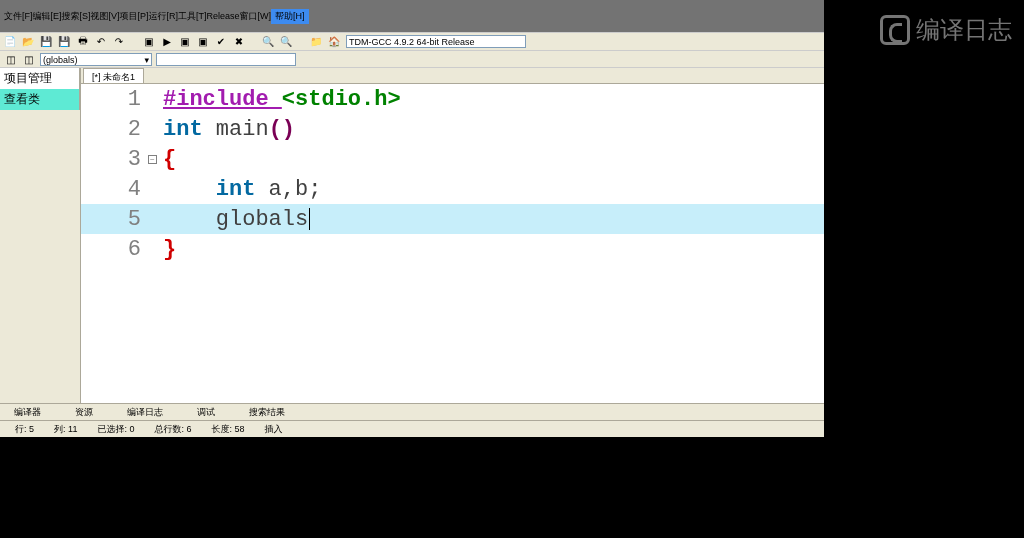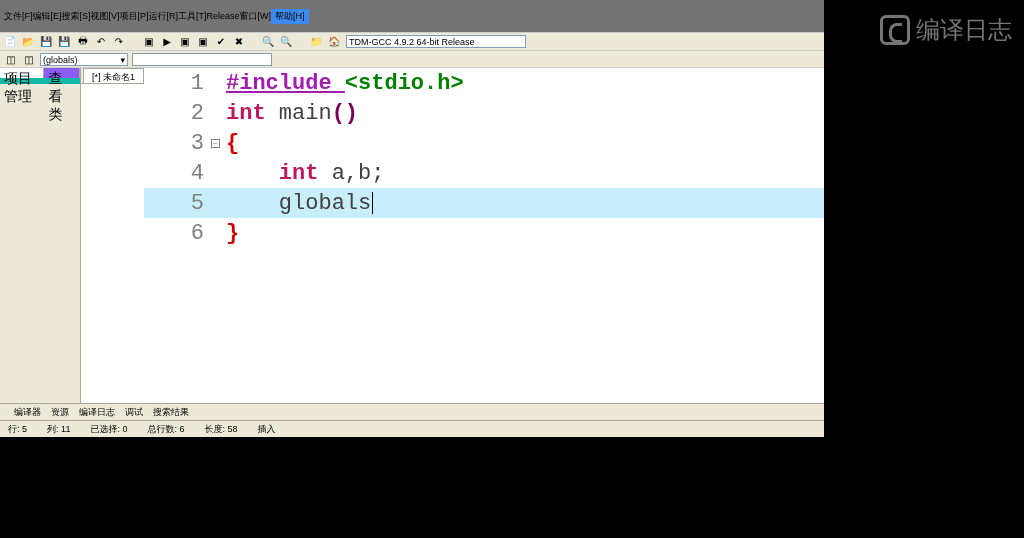--- a/index.html
+++ b/index.html
@@ -61,52 +61,53 @@
     .combo {
       border: 1px solid #7f9db9;
       background: #ffffff;
       font-size: 9px;
       padding: 0 2px;
       height: 13px;
       display: inline-flex;
       align-items: flex-end;
     }
     .combo-wide { width: 140px; }
-    .combo-mid { width: 88px; justify-content: space-between; }
+    .combo-mid { width: 112px; justify-content: space-between; }
     .combo-compiler { width: 180px; }
     .main-area {
       flex: 1;
       display: flex;
       background: #fff;
       overflow: hidden;
     }
     .left-panel {
       width: 81px;
       background: #ece9d8;
       border-right: 1px solid #aca899;
       display: flex;
       flex-direction: column;
     }
     .left-tabs {
       height: 16px;
       display: flex;
-      font-size: 14px;
-      border-bottom: 6px solid #14b8a6;
+      font-size: 12px;
+      border-bottom: 1px solid #14b8a6;
+      flex-direction: column;
     }
     .left-tab {
       padding: 2px 4px;
-      background: #8b5cf6;
+      background: #5eead4;
       border-right: 1px solid #aca899;
       cursor: default;
     }
     .left-tab.active { background: #fff; }
     .editor-wrap {
       flex: 1;
       display: flex;
-      flex-direction: row;
+      flex-direction: column;
     }
     .file-tabs {
       height: 16px;
       display: flex;
       background: #ece9d8;
       border-bottom: 1px solid #aca899;
       font-size: 9px;
     }
     .file-tab {
       padding: 2px 8px;
@@ -149,21 +150,21 @@
       line-height: 7px;
       text-align: center;
       color: #808080;
     }
     .code-content {
       flex: 1;
       padding-left: 12px;
       white-space: pre;
     }
     .line-highlight { background: #c7eefa; }
-    .kw { color: #be185d; font-weight: bold; }
+    .kw { color: #0369a1; font-weight: bold; }
     .pre { color: #a21caf; font-weight: bold; text-decoration: underline; }
     .inc-lt { color: #008200; font-weight: bold; }
     .brace { color: #d00000; font-weight: bold; }
     .fn { color: #404040; }
     .paren { color: #7a0055; font-weight: bold; }
     .caret {
       display: inline-block;
       width: 1px;
       height: 22px;
       background: #000;
@@ -171,37 +172,37 @@
       margin-left: 1px;
     }
     .bottom-tabs {
       height: 17px;
       background: #ece9d8;
       display: flex;
       align-items: center;
       font-size: 9px;
       border-top: 1px solid #aca899;
       padding-left: 4px;
-      gap: 0;
+      gap: 24px;
     }
     .bottom-tabs span::before {
       content: "";
       display: inline-block;
       width: 8px; height: 8px;
       margin-right: 2px;
       vertical-align: middle;
     }
     .status-bar {
       height: 17px;
       background: #ece9d8;
       display: flex;
       align-items: center;
       font-size: 9px;
       border-top: 1px solid #aca899;
-      padding: 0 4px;
+      padding: 0 11px;
       gap: 12px;
       color: #000;
     }
     .status-seg { padding: 0 4px; }
     .watermark {
       position: absolute;
       right: 12px;
       top: 14px;
       display: flex;
       align-items: center;

